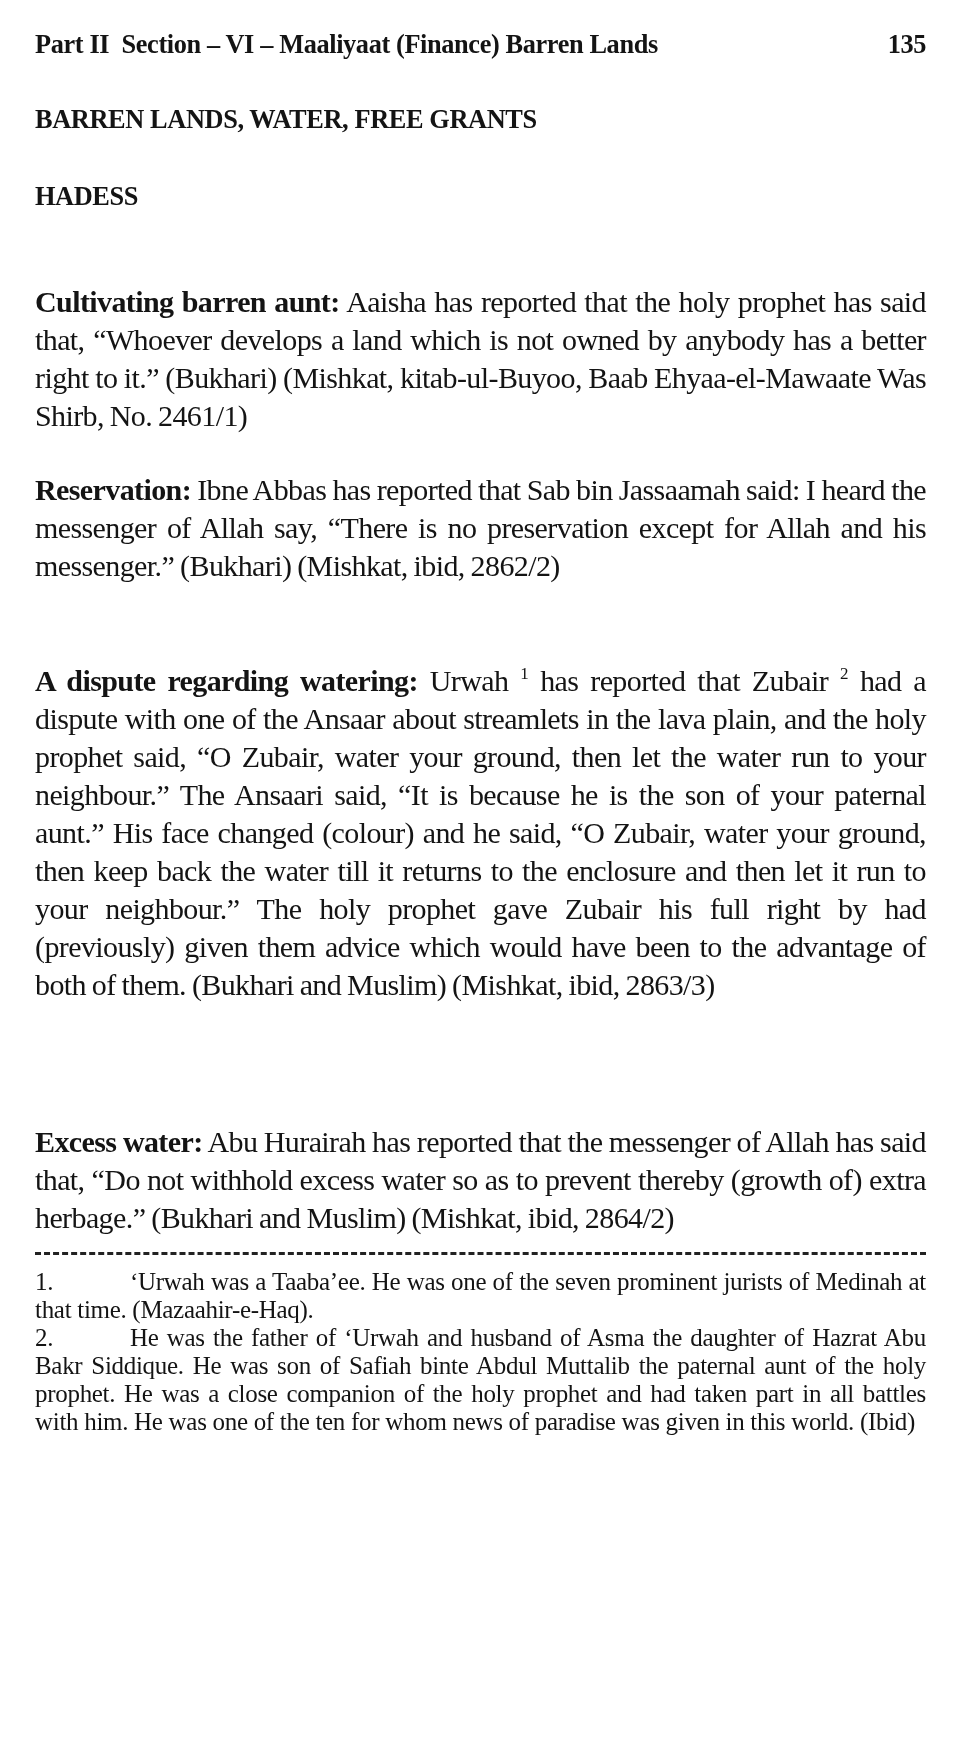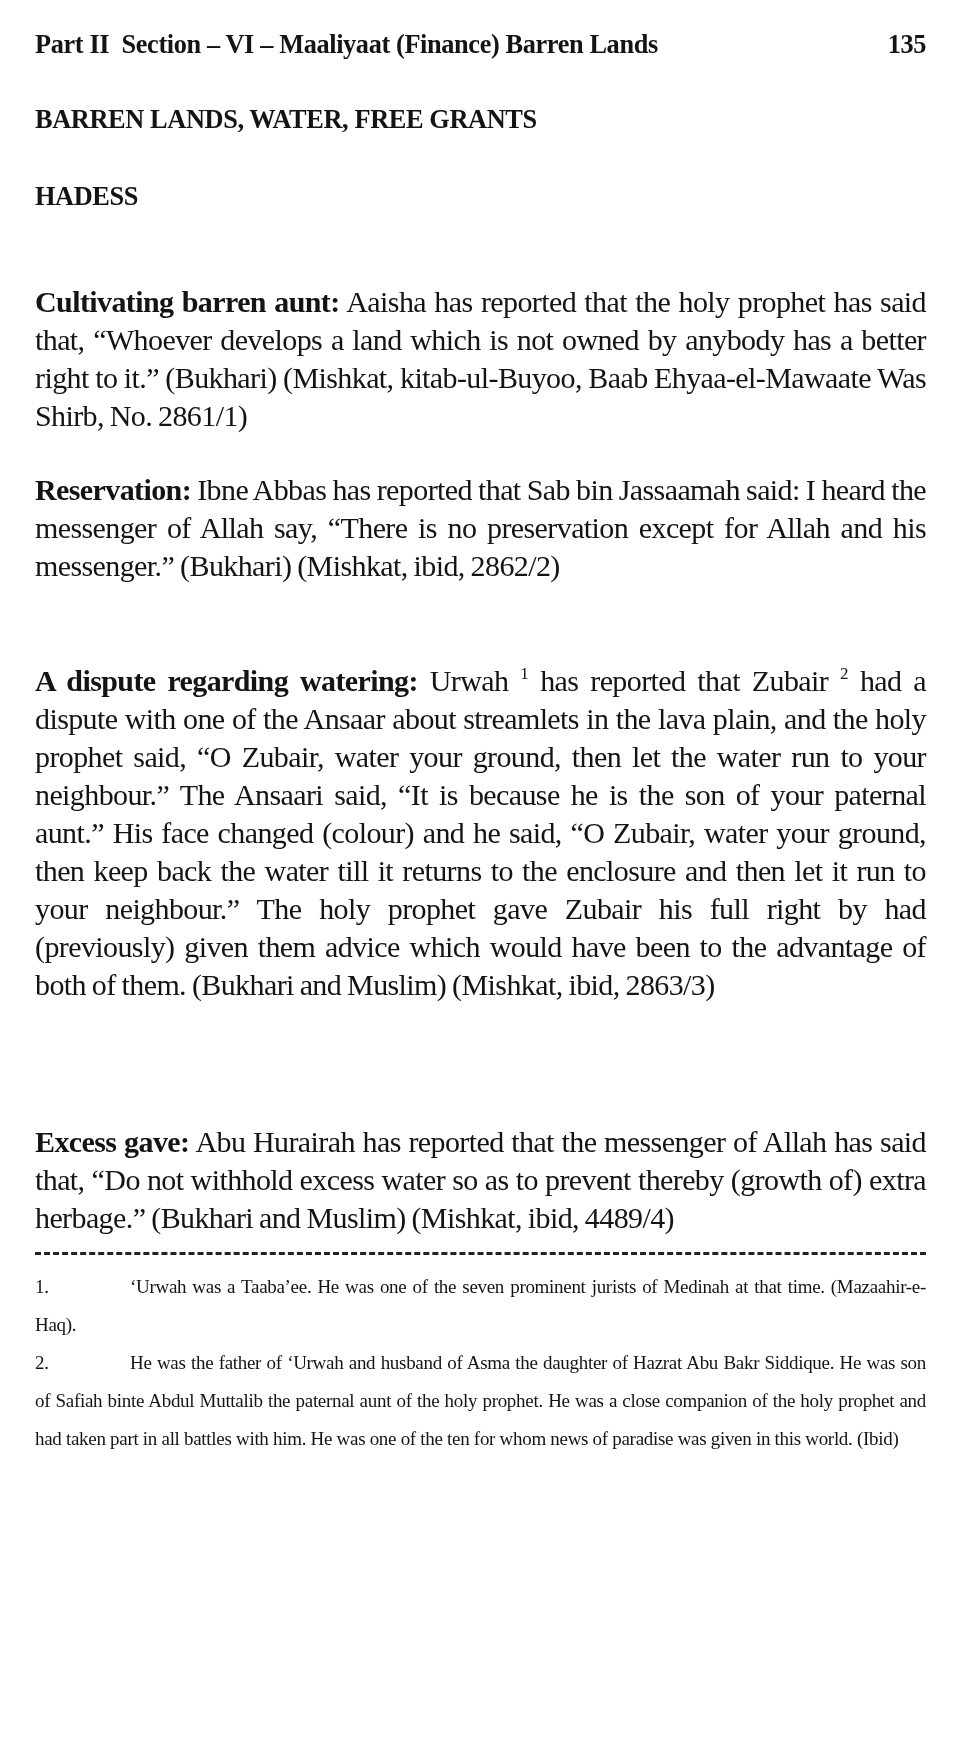--- a/index.html
+++ b/index.html
@@ -37,53 +37,53 @@
   #p1 { top: 253px; }
   #p2 { top: 443px; margin-top: 28px; }
   #p3 { top: 632px; }
   #p4 { top: 1093px; }
   .divider {
     position: absolute; top: 1252px; left: 0; width: 891px; height: 0;
     border-top: 3px dashed #222;
   }
   .footnotes {
     position: absolute; top: 1268px; left: 0; width: 891px;
-    font-size: 19px; line-height: 38px; text-align: justify;
+    font-size: 25px; line-height: 28px; text-align: justify;
     letter-spacing: -0.3px;
   }
   .fn { margin: 0; }
   .fn .fn-num { display: inline-block; width: 95px; }
 </style>
 </head>
 <body>
 
 <div class="page">
 
   <div class="running-head">
     <span style="white-space:pre">Part II  Section – VI – Maaliyaat (Finance) Barren Lands</span>
     <span class="page-num">135</span>
   </div>
 
   <div class="h-main">BARREN LANDS, WATER, FREE GRANTS</div>
   <div class="h-sub">HADESS</div>
 
   <p class="para" id="p1">
-    <b>Cultivating barren aunt:</b><span> Aaisha has reported that the holy prophet has said that, “Whoever develops a land which is not owned by anybody has a better right to it.” (Bukhari) (Mishkat, kitab-ul-Buyoo, Baab Ehyaa-el-Mawaate Was Shirb, No. 2861/1)</span>
+    <b>Cultivating barren aunt:</b><span> Aaisha has reported that the holy prophet has said that, “Whoever develops a land which is not owned by anybody has a better right to it.” (Bukhari) (Mishkat, kitab-ul-Buyoo, Baab Ehyaa-el-Mawaate Was Shirb, No. 2461/1)</span>
   </p>
 
   <p class="para" id="p2">
     <b>Reservation:</b><span> Ibne Abbas has reported that Sab bin Jassaamah said: I heard the messenger of Allah say, “There is no preservation except for Allah and his messenger.” (Bukhari) (Mishkat, ibid, 2862/2)</span>
   </p>
 
   <p class="para" id="p3">
     <b>A dispute regarding watering:</b><span> Urwah </span><sup>1</sup><span> has reported that Zubair </span><sup>2</sup><span> had a dispute with one of the Ansaar about streamlets in the lava plain, and the holy prophet said, “O Zubair, water your ground, then let the water run to your neighbour.” The Ansaari said, “It is because he is the son of your paternal aunt.” His face changed (colour) and he said, “O Zubair, water your ground, then keep back the water till it returns to the enclosure and then let it run to your neighbour.” The holy prophet gave Zubair his full right by had (previously) given them advice which would have been to the advantage of both of them. (Bukhari and Muslim) (Mishkat, ibid, 2863/3)</span>
   </p>
 
   <p class="para" id="p4">
-    <b>Excess gave:</b><span> Abu Hurairah has reported that the messenger of Allah has said that, “Do not withhold excess water so as to prevent thereby (growth of) extra herbage.” (Bukhari and Muslim) (Mishkat, ibid, 4489/4)</span>
+    <b>Excess water:</b><span> Abu Hurairah has reported that the messenger of Allah has said that, “Do not withhold excess water so as to prevent thereby (growth of) extra herbage.” (Bukhari and Muslim) (Mishkat, ibid, 2864/2)</span>
   </p>
 
   <div class="divider"></div>
 
   <div class="footnotes">
     <p class="fn">
       <span class="fn-num">1.</span><span>‘Urwah was a Taaba’ee. He was one of the seven prominent jurists of Medinah at that time. (Mazaahir-e-Haq).</span>
     </p>
     <p class="fn">
       <span class="fn-num">2.</span><span>He was the father of ‘Urwah and husband of Asma the daughter of Hazrat Abu Bakr Siddique. He was son of Safiah binte Abdul Muttalib the paternal aunt of the holy prophet. He was a close companion of the holy prophet and had taken part in all battles with him. He was one of the ten for whom news of paradise was given in this world. (Ibid)</span>

